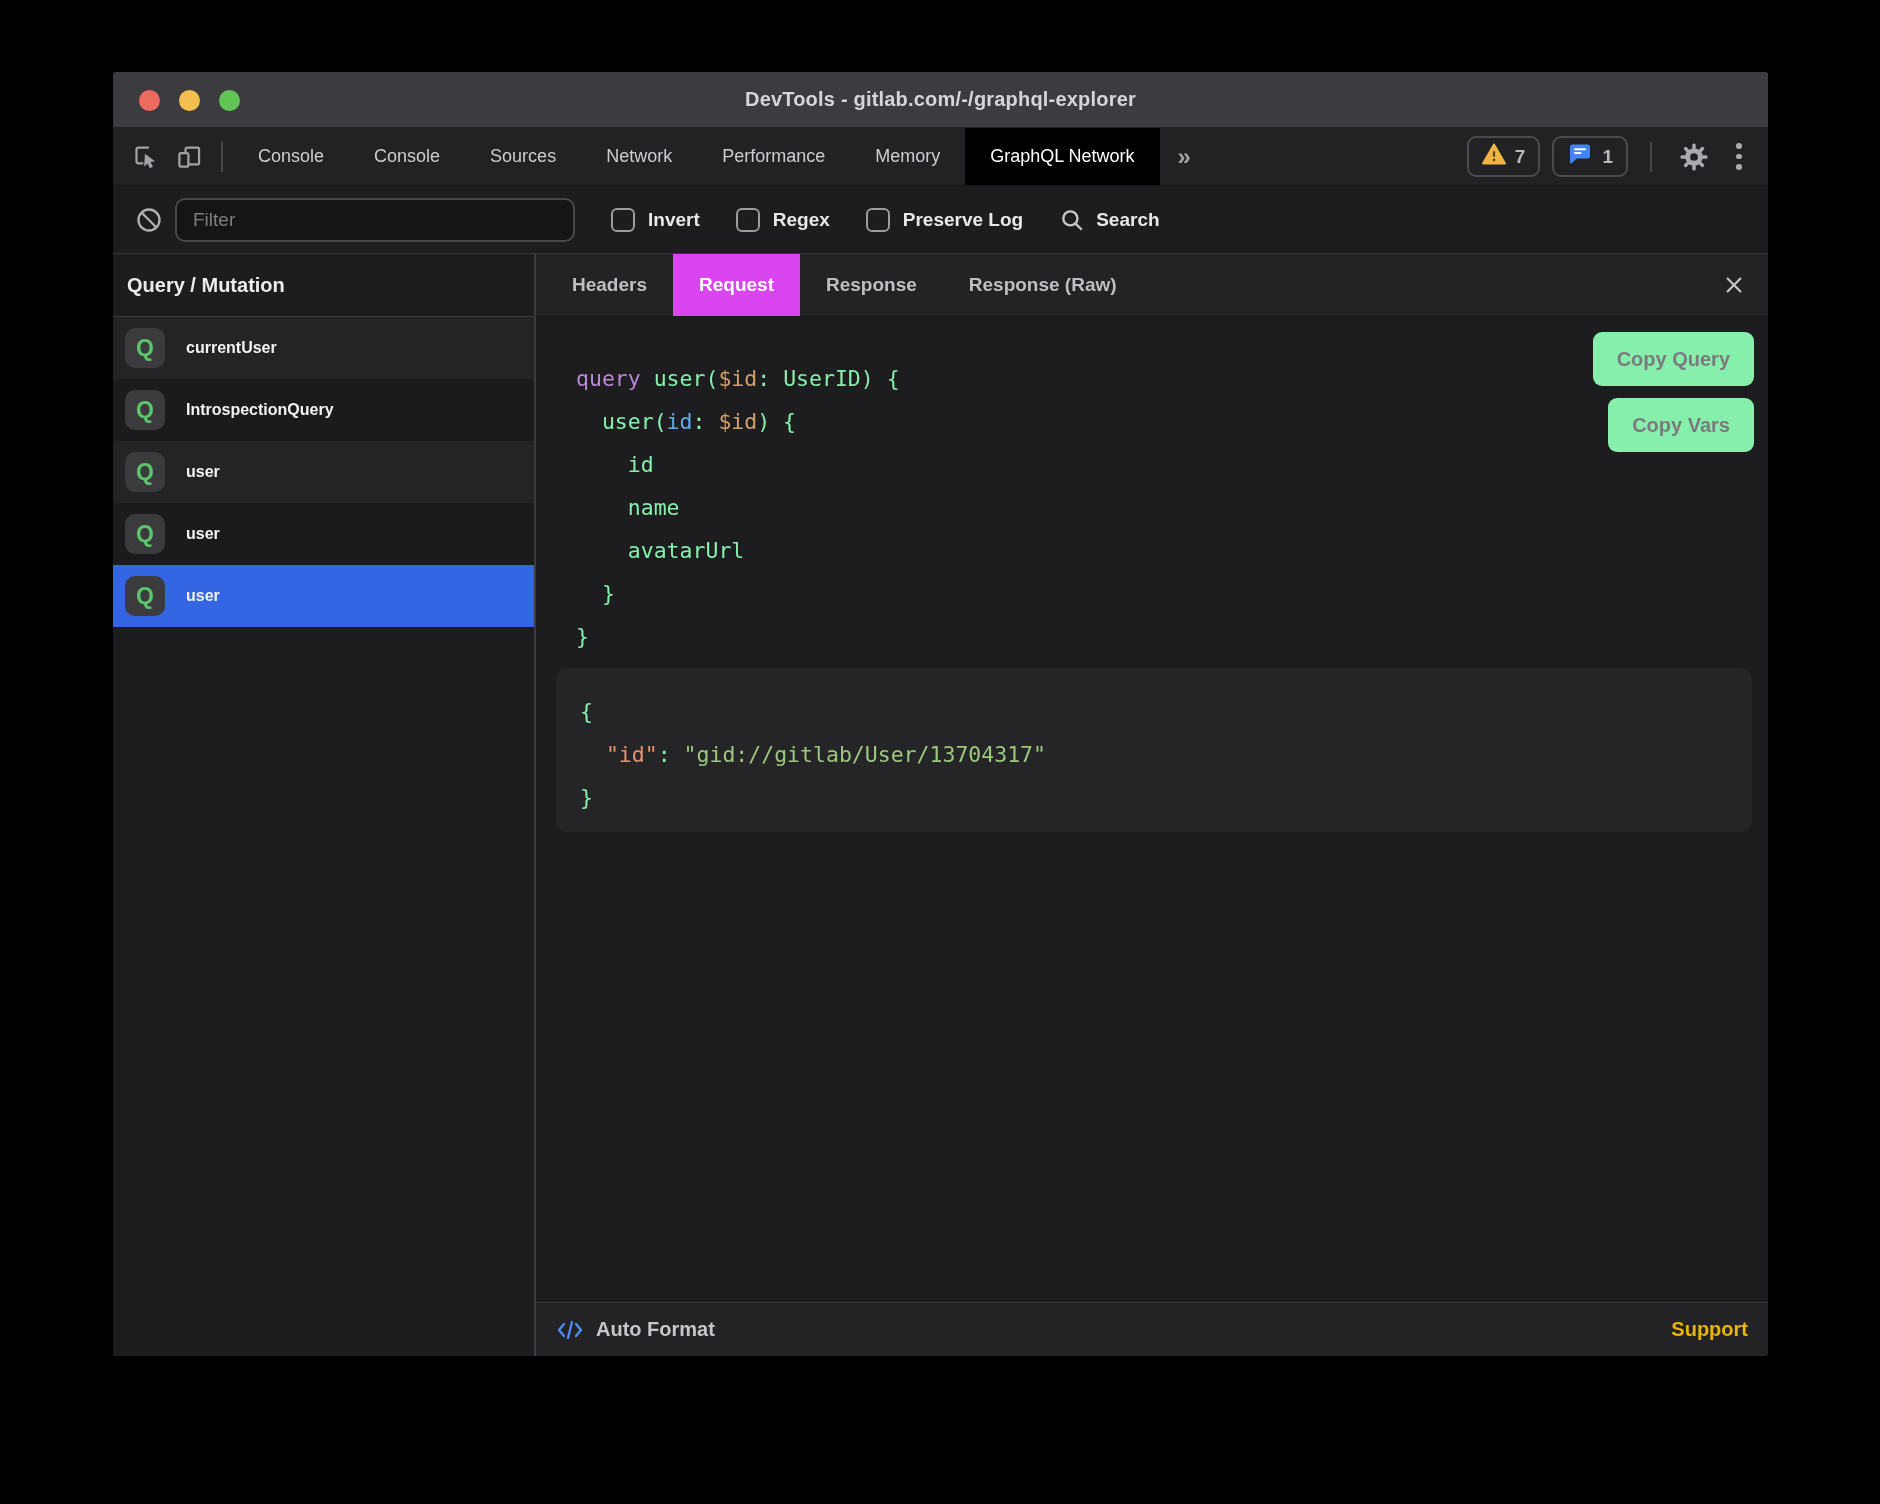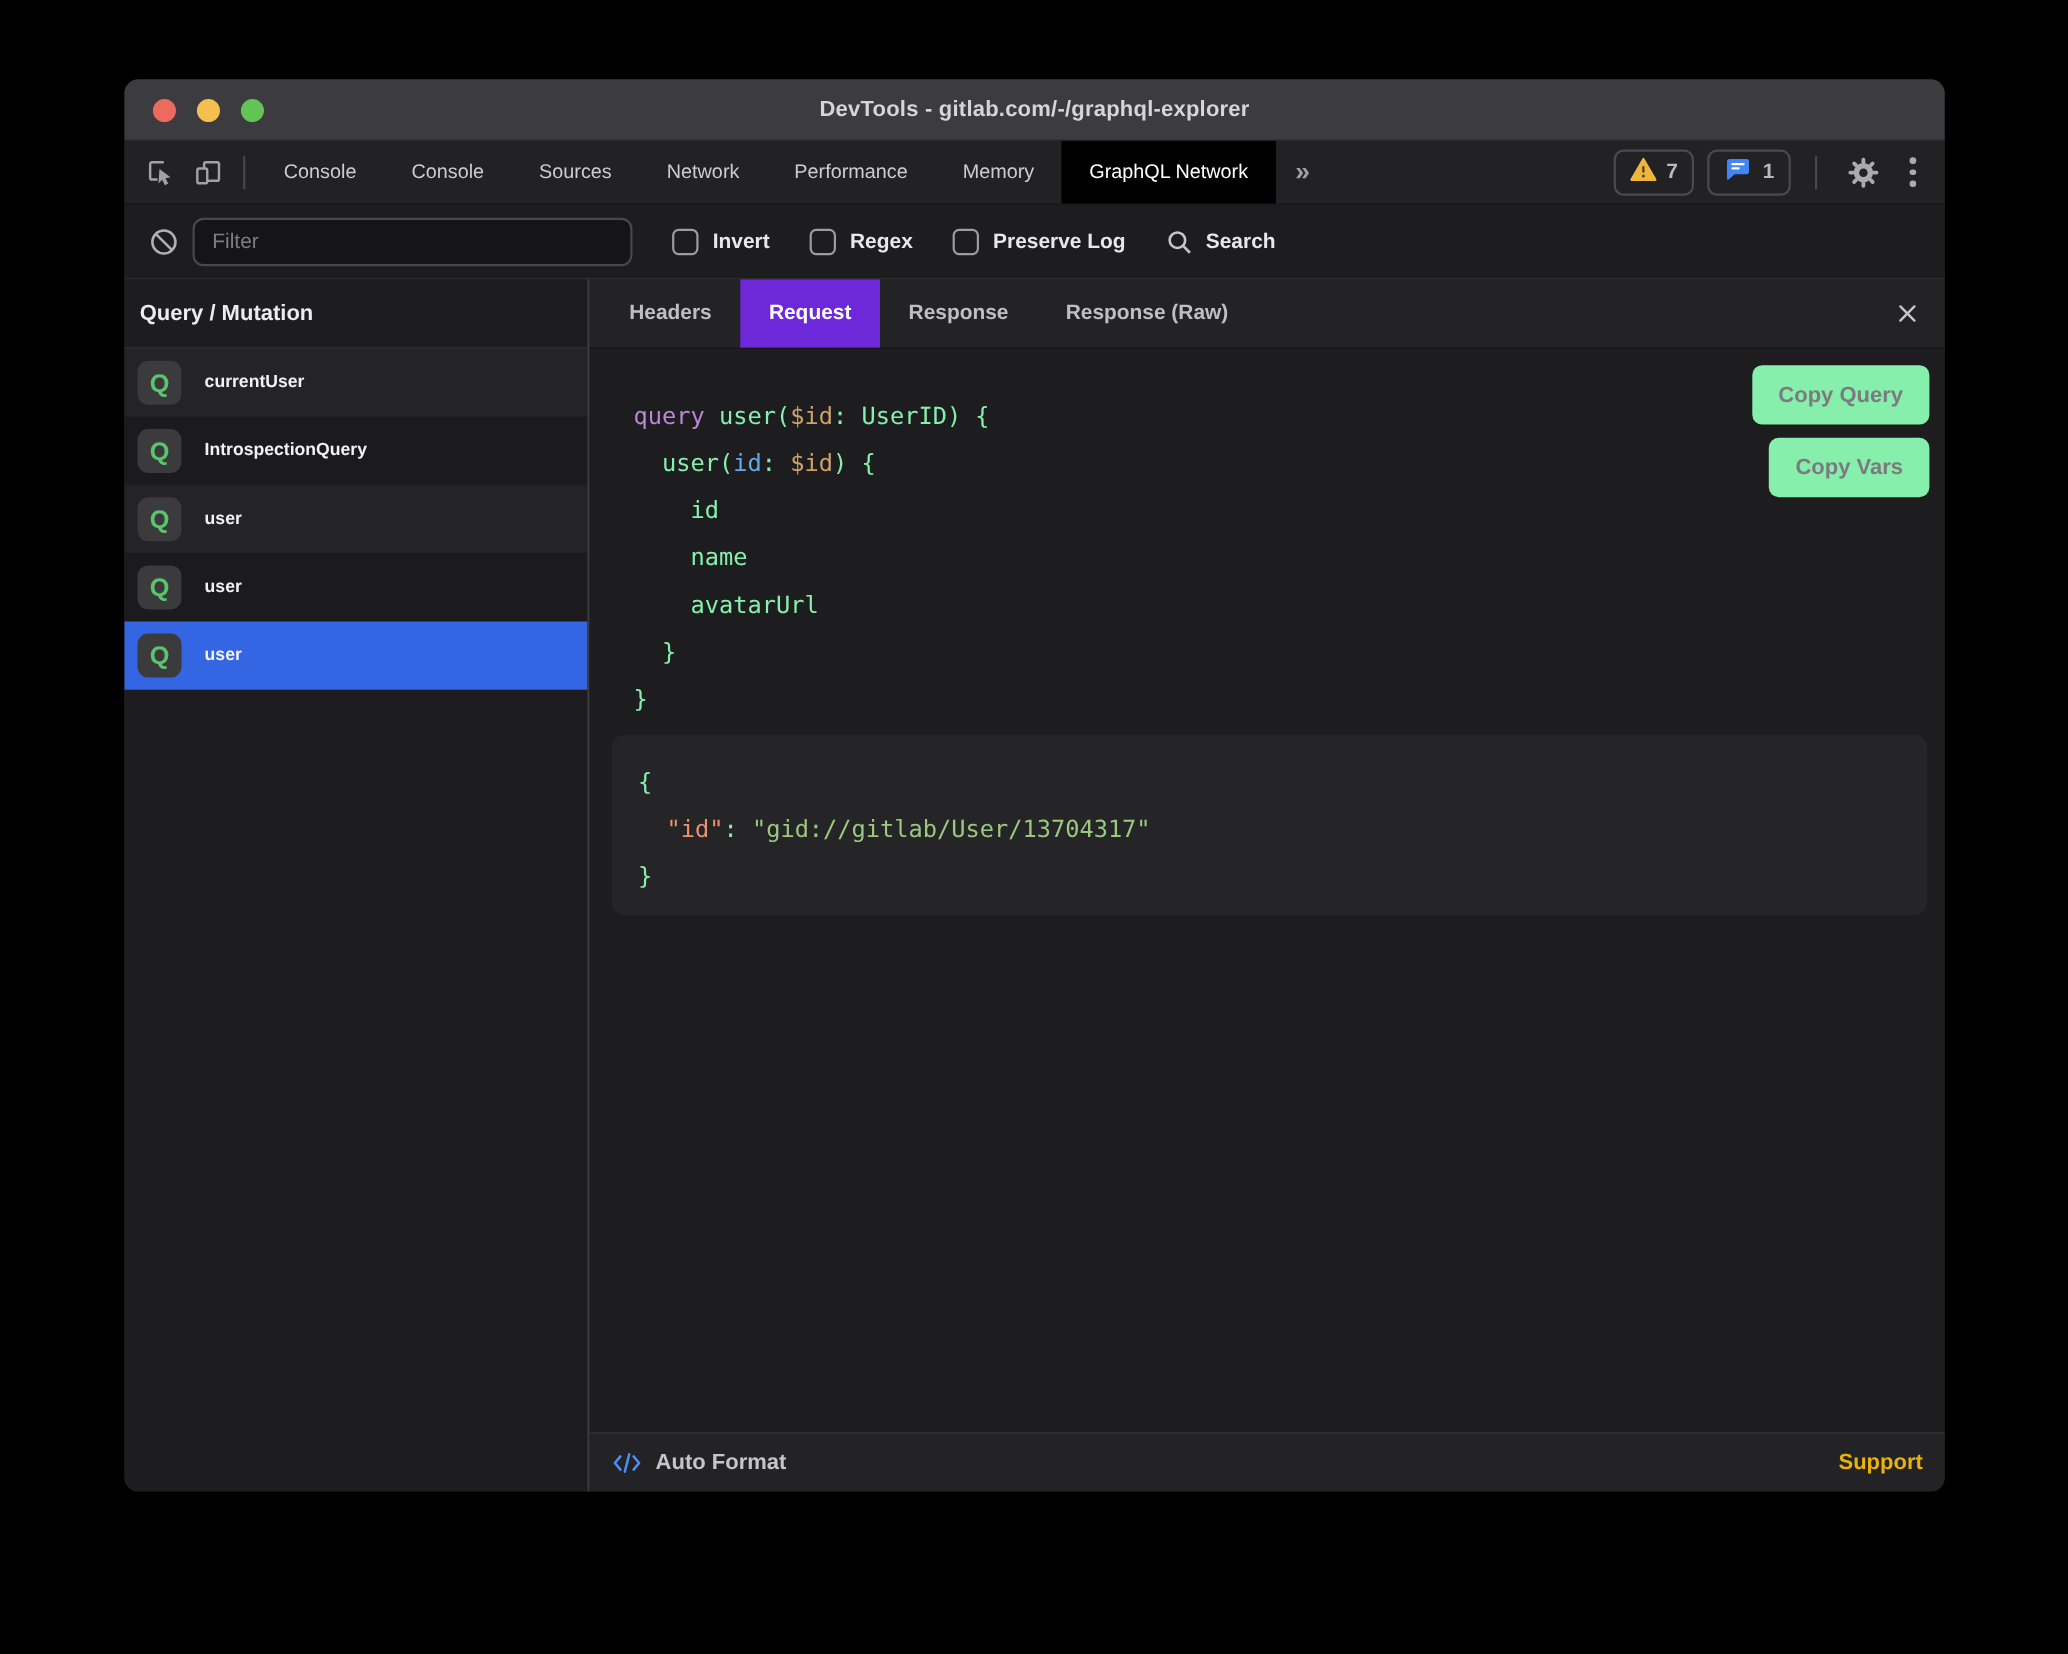--- a/index.html
+++ b/index.html
@@ -1,21 +1,21 @@
 <!DOCTYPE html>
 <html style="--selected-row: #3465e2; --badge-q-green: #5bc46c; --warning-yellow: #f0b53e; --chat-blue: #4285f4; --accent-blue-icon: #4c8df6; --code-keyword: #bb86d7; --code-variable: #cfa06a; --code-argument: #64a9f0; --code-json-key: #e8936e; --code-json-string: #9cc87e;"><head>
 <meta charset="utf-8">
 <style>
   * { margin:0; padding:0; box-sizing:border-box; }
   html,body { width:1880px; height:1504px; background:#000; font-family:"Liberation Sans", sans-serif; }
   .canvas { position:relative; width:1880px; height:1504px; background:#000; overflow:hidden; }
 
   .window {
     position:absolute; left:113px; top:72px; width:1655px; height:1284px;
-    background:#1d1d1f; border-radius:13px; overflow:hidden;
+    background:#1d1d1f; border-radius:3px; overflow:hidden;
     display:flex; flex-direction:column;
   }
 
   
   .titlebar {
     height:56px; flex:0 0 56px; background:#3b3b40; position:relative;
     display:flex; align-items:center; justify-content:center;
     border-bottom:1px solid #242428;
   }
   .traffic { position:absolute; left:26px; top:0; height:56px; display:flex; align-items:center; gap:19px; }
@@ -82,21 +82,21 @@
   .req-label { font-size:16px; font-weight:700; color:#f2f2f4; }
   .split-div { width:2px; flex:0 0 2px; background:#3c3c40; }
 
   
   .rightpanel { flex:1; display:flex; flex-direction:column; min-width:0; }
   .detail-tabs {
     height:63px; flex:0 0 63px; background:#232326; display:flex; align-items:stretch;
     padding-left:10px; border-bottom:1px solid #161618;
   }
   .detail-tab { display:flex; align-items:center; padding:0 26px; font-size:19px; font-weight:600; color:#bfbfc3; white-space:nowrap; }
-  .detail-tab.active { background:#6d28d9; color:#fff; font-weight:700; }
+  .detail-tab.active { background:#d946ef; color:#fff; font-weight:700; }
   .close-btn { margin-left:auto; margin-right:8px; width:52px; display:flex; align-items:center; justify-content:center; color:#c6c6ca; }
 
   .detail-content { flex:1; position:relative; background:#1d1d1f; min-height:0; overflow:hidden; }
   .code, .vars-code { font-family:"DejaVu Sans Mono", monospace; font-size:21.5px; line-height:43px; white-space:pre; }
   .query-code { position:absolute; left:40px; top:40px; }
   .tok-pl  { color:#86efac; }
   .tok-kw  { color:var(--code-keyword,#bb86d7); }
   .tok-var { color:var(--code-variable,#cfa06a); }
   .tok-arg { color:var(--code-argument,#64a9f0); }
   .tok-key { color:var(--code-json-key,#e8936e); }

